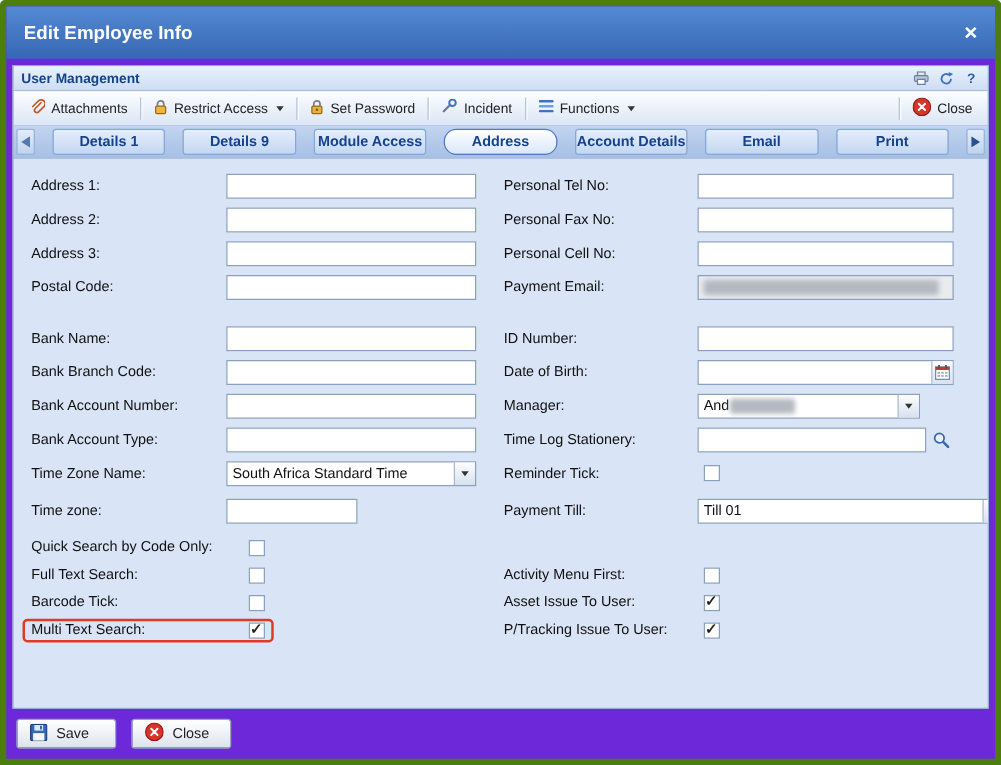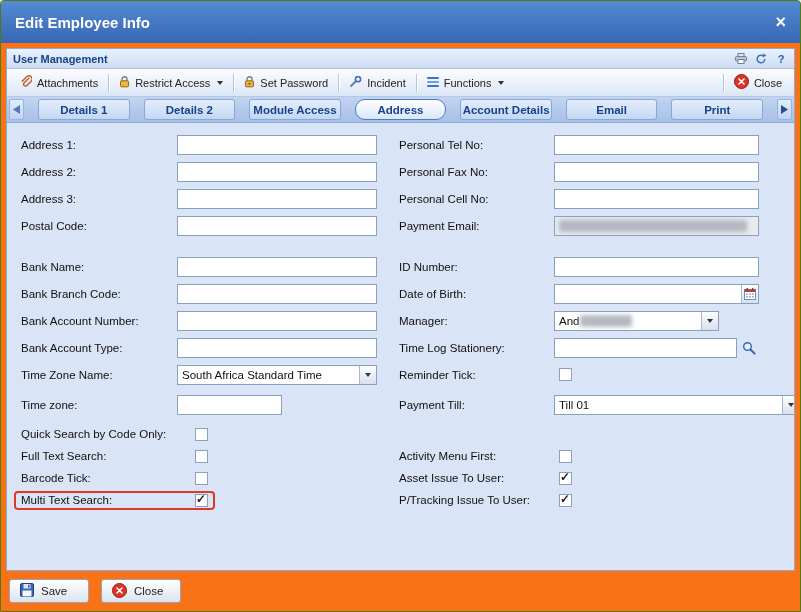--- a/index.html
+++ b/index.html
@@ -1,19 +1,19 @@
 <!DOCTYPE html>
 <html><head>
 <meta charset="utf-8">
 <style>
   * { margin:0; padding:0; box-sizing:border-box; }
   html,body { background:#eef2f8; font-family:"Liberation Sans", sans-serif; }
   .window {
-    width:801px; height:612px; border:1px solid #4d7c0f; border-radius:4px 4px 0 0;
-    background:#f97316; display:flex; flex-direction:column; overflow:hidden;
+    width:801px; height:612px; border:5px solid #4d7c0f; border-radius:4px 4px 0 0;
+    background:#6d28d9; display:flex; flex-direction:column; overflow:hidden;
   }
   
   .titlebar {
     height:42px; flex:0 0 42px; background:linear-gradient(#548ad3,#3767b4);
     color:#fff; display:flex; align-items:center; padding:0 14px;
     font-size:15px; font-weight:bold;
   }
   .titlebar .close-x { margin-left:auto; font-size:18px; font-weight:bold; cursor:pointer; line-height:1; }
   
   .frame { flex:1; display:flex; flex-direction:column; padding:5px; min-height:0; }
@@ -210,21 +210,21 @@
       <div class="tabstrip">
         <span class="tab-scroll">
             <svg width="7" height="9" viewBox="0 0 7 9">
               <polygon points="7,0 0,4.5 7,9" fill="#5578ad"></polygon>
             </svg>
           </span>
         <span class="tab">
             <span>Details 1</span>
           </span>
         <span class="tab">
-            <span>Details 2</span>
+            <span>Details 9</span>
           </span>
         <span class="tab">
             <span>Module Access</span>
           </span>
         <span class="tab active">
             <span>Address</span>
           </span>
         <span class="tab">
             <span>Account Details</span>
           </span>
@@ -352,21 +352,21 @@
                       <rect x="2" y="8" width="2" height="1.5"></rect>
                       <rect x="5" y="8" width="2" height="1.5"></rect>
                       <rect x="8" y="8" width="2" height="1.5"></rect>
                     </g>
                   </svg>
               </span>
             </span>
           </div>
           <div class="form-row">
               <label>Manager:</label>
-            <span class="select w205" style="width:165px">
+            <span class="select w205" style="width:178px">
               <span class="sel-text">And</span>
               <span class="redact" style="width:52px;margin-left:1px"></span>
               <span class="sel-btn">
                   <span class="dd-tri" style="margin:0"></span>
                 </span>
             </span>
           </div>
           <div class="form-row">
               <label>Time Log Stationery:</label>
             <input class="txt w183" value="" style="">

